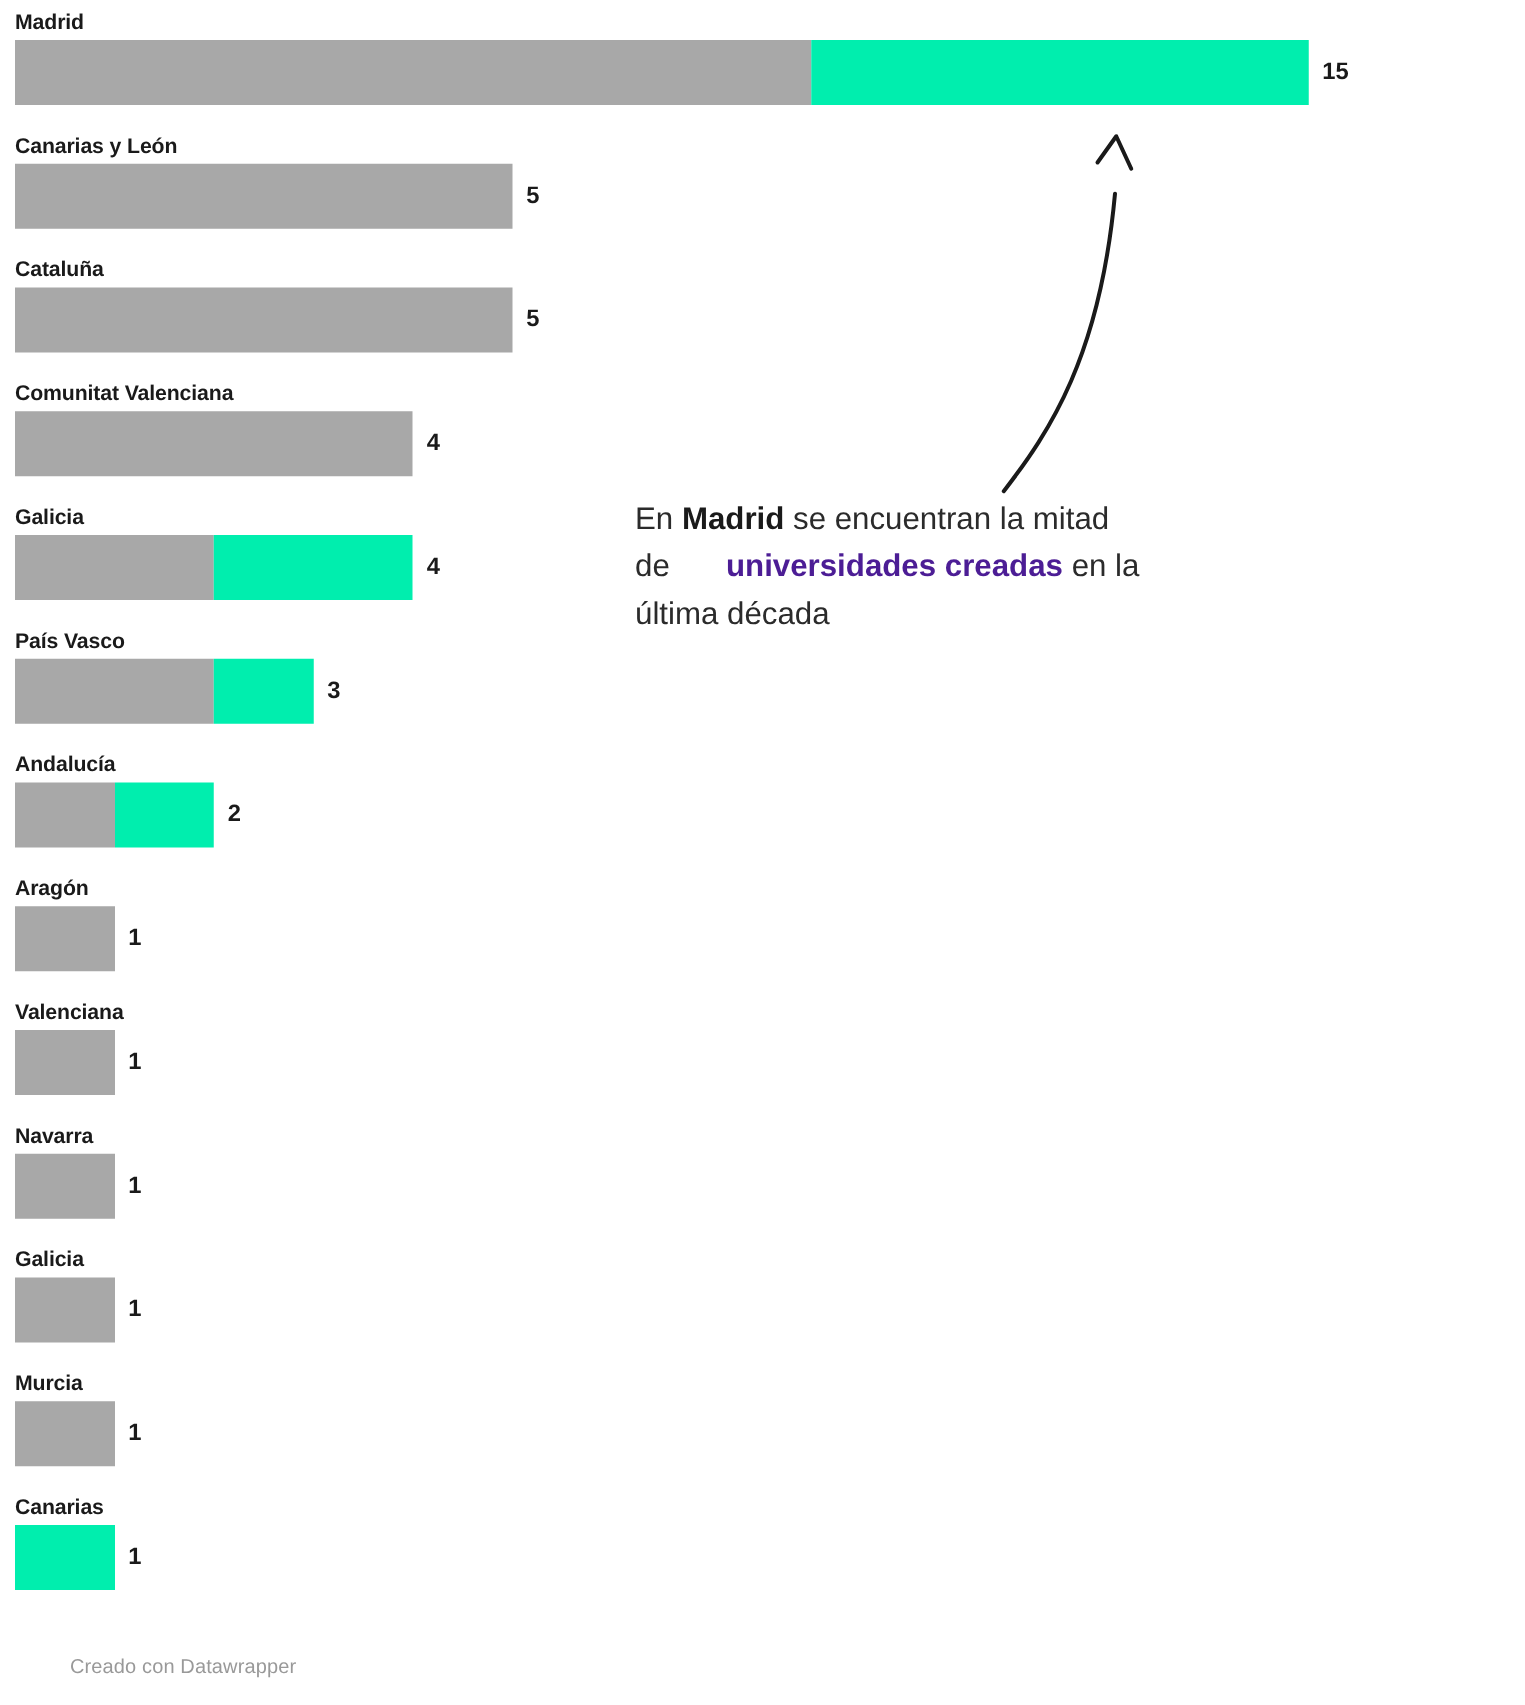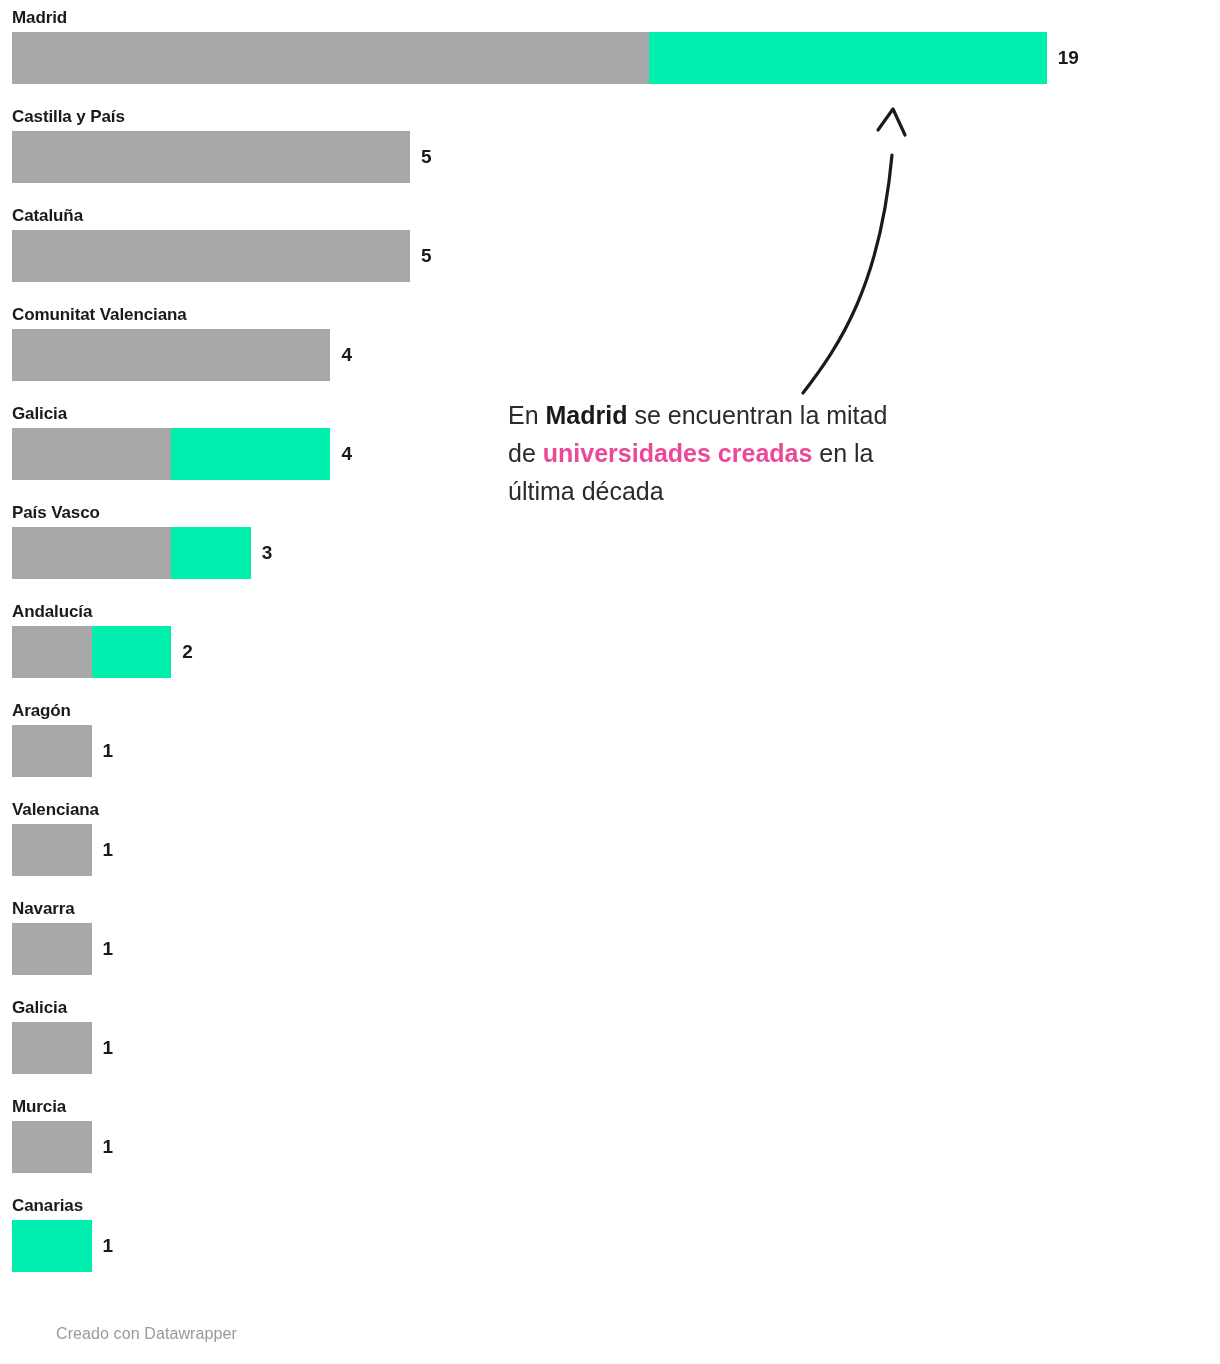--- a/index.html
+++ b/index.html
@@ -73,21 +73,21 @@
     position: absolute;
     left: 508px;
     top: 396px;
     width: 410px;
     font-size: 25px;
     line-height: 38px;
     color: #2b2b2b;
     font-weight: normal;
   }
   #annotation .b   { font-weight: bold; color: #1a1a1a; }
-  #annotation .hl  { font-weight: bold; color: #ec4899; }
+  #annotation .hl  { font-weight: bold; color: #4c1d95; margin-left: 38px; }
 
   #arrow-svg {
     position: absolute;
     left: 780px;
     top: 95px;
     width: 170px;
     height: 310px;
   }
 
   
@@ -106,24 +106,24 @@
 
 <div id="chart-root">
 
   <div id="rows-container">
       <div class="bar-row" style="top: 8px;">
         <div class="row-label">Madrid</div>
         <div class="bar-track" style="width: 1034.8px;">
           <div class="bar-seg grey" style="left: 0px; width: 636.8px;"></div>
           <div class="bar-seg green" style="left: 636.8px; width: 398px;"></div>
         </div>
-        <div class="bar-value" style="left: 1057.8px;">19</div>
+        <div class="bar-value" style="left: 1057.8px;">15</div>
       </div>
       <div class="bar-row" style="top: 107px;">
-        <div class="row-label">Castilla y País</div>
+        <div class="row-label">Canarias y León</div>
         <div class="bar-track" style="width: 398px;">
           <div class="bar-seg grey" style="left: 0px; width: 398px;"></div>
         </div>
         <div class="bar-value" style="left: 421px;">5</div>
       </div>
       <div class="bar-row" style="top: 206px;">
         <div class="row-label">Cataluña</div>
         <div class="bar-track" style="width: 398px;">
           <div class="bar-seg grey" style="left: 0px; width: 398px;"></div>
         </div>

